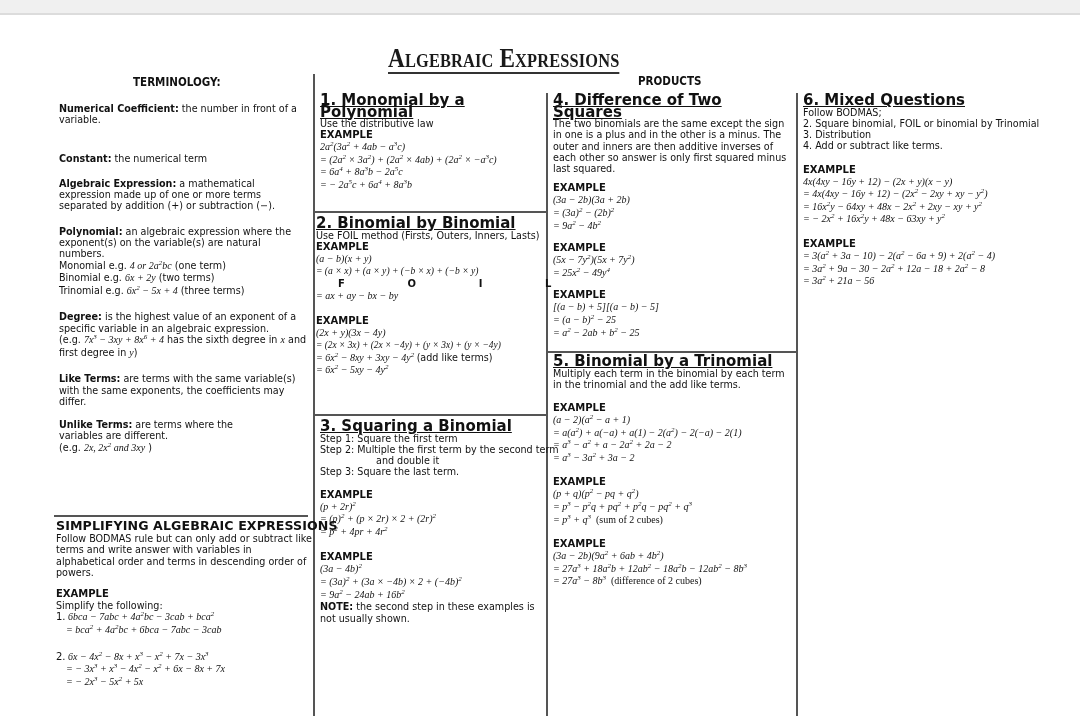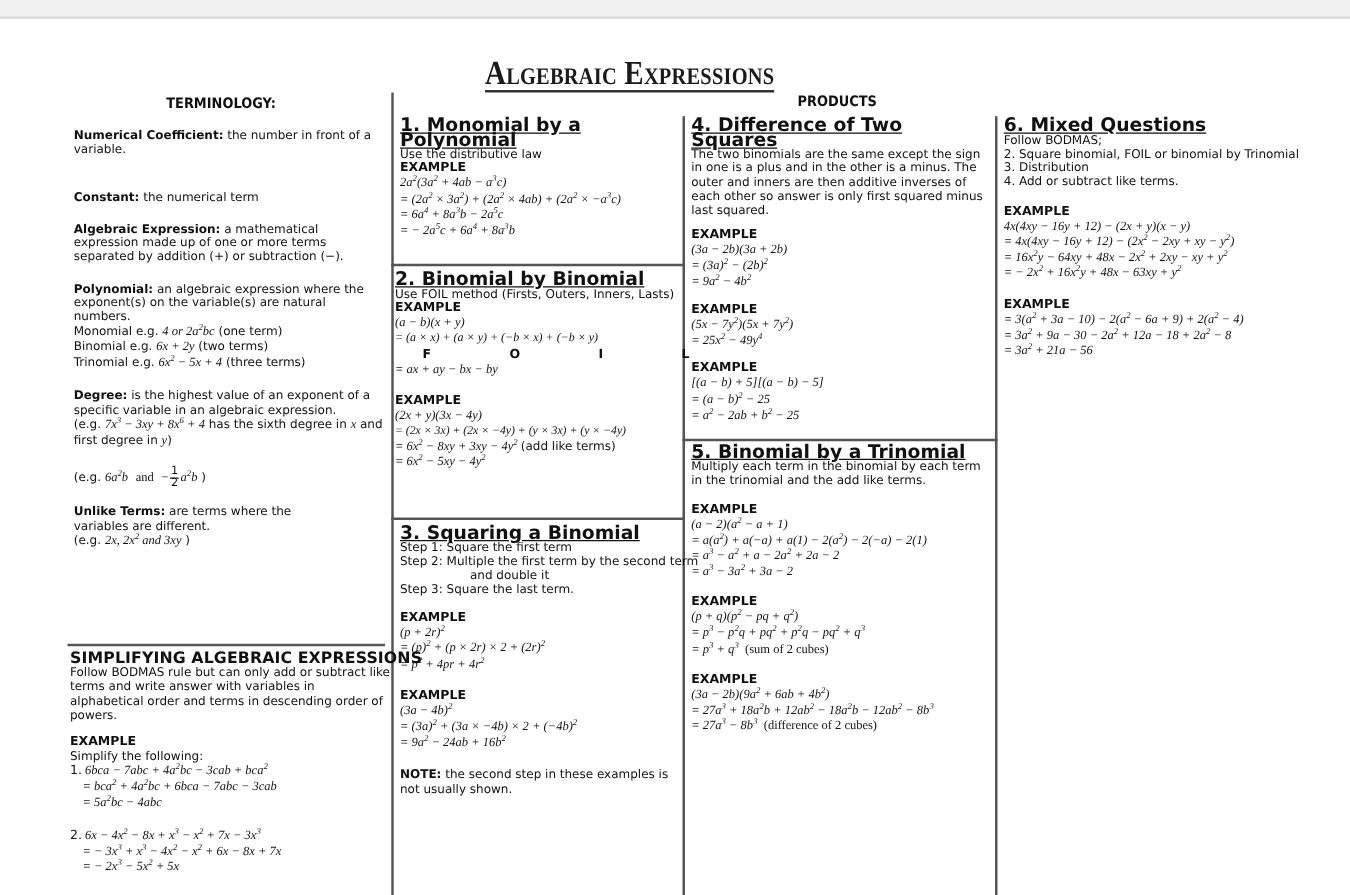--- a/index.html
+++ b/index.html
@@ -55,34 +55,33 @@
   <p class="def"><b>Algebraic Expression:</b> <span>a mathematical expression made up of one or more terms separated by addition (+) or subtraction (−).</span></p>
   <div class="gap" style="height:14px"></div>
   <p class="def"><b>Polynomial:</b> <span>an algebraic expression where the exponent(s) on the variable(s) are natural numbers.</span></p>
   <p><span>Monomial e.g.</span> <span class="math it">4  or  2a<sup>2</sup>bc</span> <span>(one term)</span></p>
   <p><span>Binomial e.g.</span> <span class="math it">6x + 2y</span> <span>(two terms)</span></p>
   <p><span>Trinomial e.g.</span> <span class="math it">6x<sup>2</sup> − 5x + 4</span> <span>(three terms)</span></p>
   <div class="gap" style="height:14px"></div>
   <p class="def"><b>Degree:</b> <span>is the highest value of an exponent of a specific variable in an algebraic expression.</span></p>
   <p><span>(e.g.</span> <span class="math it">7x<sup>3</sup> − 3xy + 8x<sup>6</sup> + 4</span> <span>has the sixth degree in</span> <span class="math it">x</span> <span>and first degree in</span> <span class="math it">y</span><span>)</span></p>
   <div class="gap" style="height:14px"></div>
-  <p><span>(e.g.</span> <span class="math it">6a<sup>2</sup>b</span> &nbsp;<span class="math">and</span>&nbsp; <span class="math">−</span><span class="frac"><span class="num">1</span><span>2</span></span><span class="math it">a<sup>2</sup>b</span> <span>)</span></p>
+  <p class="def"><b>Like Terms:</b> <span>are terms with the same variable(s) with the same exponents, the coefficients may differ.</span></p>
   <div class="gap" style="height:12px"></div>
   <p class="def" style="width:180px"><b>Unlike Terms:</b> <span>are terms where the variables are different.</span></p>
   <p><span>(e.g.</span> <span class="math it">2x, 2x<sup>2</sup>  and  3xy</span> <span>)</span></p>
 </div>
 
 <div class="col" style="left:56px; top:519px; width:256px;">
   <p class="simp-h">SIMPLIFYING ALGEBRAIC EXPRESSIONS</p>
   <p>Follow BODMAS rule but can only add or subtract like terms and write answer with variables in alphabetical order and terms in descending order of powers.</p>
   <p class="ex" style="margin-top:10px">EXAMPLE</p>
   <p>Simplify the following:</p>
   <p class="math"><span class="sans">1.</span> <span class="it">6bca − 7abc + 4a<sup>2</sup>bc − 3cab + bca<sup>2</sup></span></p>
   <p class="math it sub-ind">= bca<sup>2</sup> + 4a<sup>2</sup>bc + 6bca − 7abc − 3cab</p>
-  <p class="math it sub-ind">= 5a<sup>2</sup>bc − 4abc</p>
   <div style="height:14px"></div>
   <p class="math"><span class="sans">2.</span> <span class="it">6x − 4x<sup>2</sup> − 8x + x<sup>3</sup> − x<sup>2</sup> + 7x − 3x<sup>3</sup></span></p>
   <p class="math it sub-ind">= − 3x<sup>3</sup> + x<sup>3</sup> − 4x<sup>2</sup> − x<sup>2</sup> + 6x − 8x + 7x</p>
   <p class="math it sub-ind">= − 2x<sup>3</sup> − 5x<sup>2</sup> + 5x</p>
 </div>
 
 <div class="col" style="left:320px; top:95px; width:224px;">
   <p class="sec-h">1. Monomial by a Polynomial</p>
   <p>Use the distributive law</p>
   <p class="ex">EXAMPLE</p>
@@ -114,21 +113,21 @@
   <p class="indent">and double it</p>
   <p><span>Step 3:</span> <span>Square the last term.</span></p>
   <p class="ex" style="margin-top:11px">EXAMPLE</p>
   <p class="math it">(p + 2r)<sup>2</sup></p>
   <p class="math it">= (p)<sup>2</sup> + (p × 2r) × 2 + (2r)<sup>2</sup></p>
   <p class="math it">= p<sup>2</sup> + 4pr + 4r<sup>2</sup></p>
   <p class="ex" style="margin-top:13px">EXAMPLE</p>
   <p class="math it">(3a − 4b)<sup>2</sup></p>
   <p class="math it">= (3a)<sup>2</sup> + (3a × −4b) × 2 + (−4b)<sup>2</sup></p>
   <p class="math it">= 9a<sup>2</sup> − 24ab + 16b<sup>2</sup></p>
-  <p style="margin-top:13px"><b>NOTE:</b> <span>the second step in these examples is not usually shown.</span></p>
+  <p style=""><b>NOTE:</b> <span>the second step in these examples is not usually shown.</span></p>
 </div>
 
 <div class="col" style="left:553px; top:95px; width:240px;">
   <p class="sec-h">4. Difference of Two Squares</p>
   <p>The two binomials are the same except the sign in one is a plus and in the other is a minus. The outer and inners are then additive inverses of each other so answer is only first squared minus last squared.</p>
   <p class="ex" style="margin-top:8px">EXAMPLE</p>
   <p class="math it">(3a − 2b)(3a + 2b)</p>
   <p class="math it">= (3a)<sup>2</sup> − (2b)<sup>2</sup></p>
   <p class="math it">= 9a<sup>2</sup> − 4b<sup>2</sup></p>
   <p class="ex" style="margin-top:10px">EXAMPLE</p>

